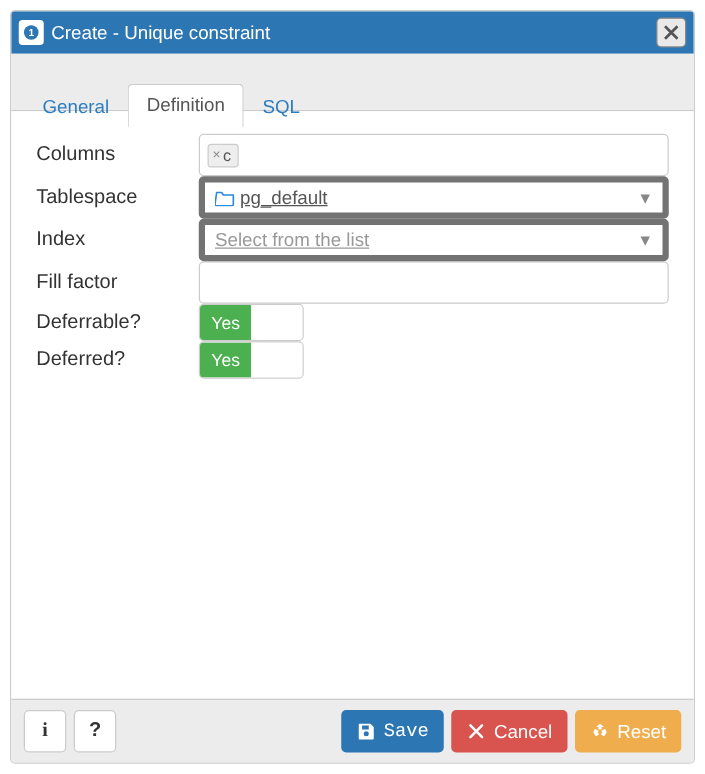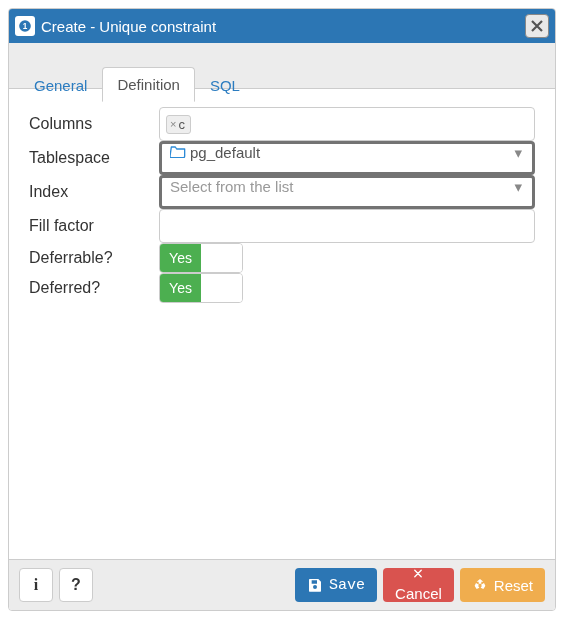--- a/index.html
+++ b/index.html
@@ -113,29 +113,31 @@
     border-radius: 3px;
     padding: 1px 5px 1px 3px;
     font-size: 13px;
     display: inline-flex;
     align-items: center;
     gap: 2px;
     color: #555;
   }
   .tag .x { color: #888; font-size: 11px; }
   .select-box {
-    border: 3px solid #737373;
+    border: 5px solid #737373;
     border-radius: 4px;
     height: 34px;
     display: flex;
+    align-items: center;
     padding: 0 8px;
     background: #fff;
     position: relative;
     color: #555;
     font-size: 15px;
+    text-decoration: underline;
   }
   .select-box.placeholder { color: #999; }
   .select-box .caret {
     position: absolute;
     right: 10px;
     color: #888;
     pointer-events: none;
   }
   .folder-icon {
     display: inline-flex;
@@ -200,21 +202,21 @@
     border-radius: 4px;
     color: #fff;
     padding: 0 12px;
     display: flex;
     align-items: center;
     gap: 6px;
     cursor: pointer;
     font-size: 15px;
   }
   .btn-save { background: #2c76b4; font-family: Liberation Mono, monospace; }
-  .btn-cancel { background: #d9534f; flex-direction: column; }
+  .btn-cancel { background: #d9534f; }
   .btn-reset { background: #f0ad4e; }
   .btn svg { width: 16px; height: 16px; fill: #fff; }
 </style>
 </head>
 <body>
 
 <div class="dialog">
 
   <div class="titlebar">
     <div class="app-icon">

